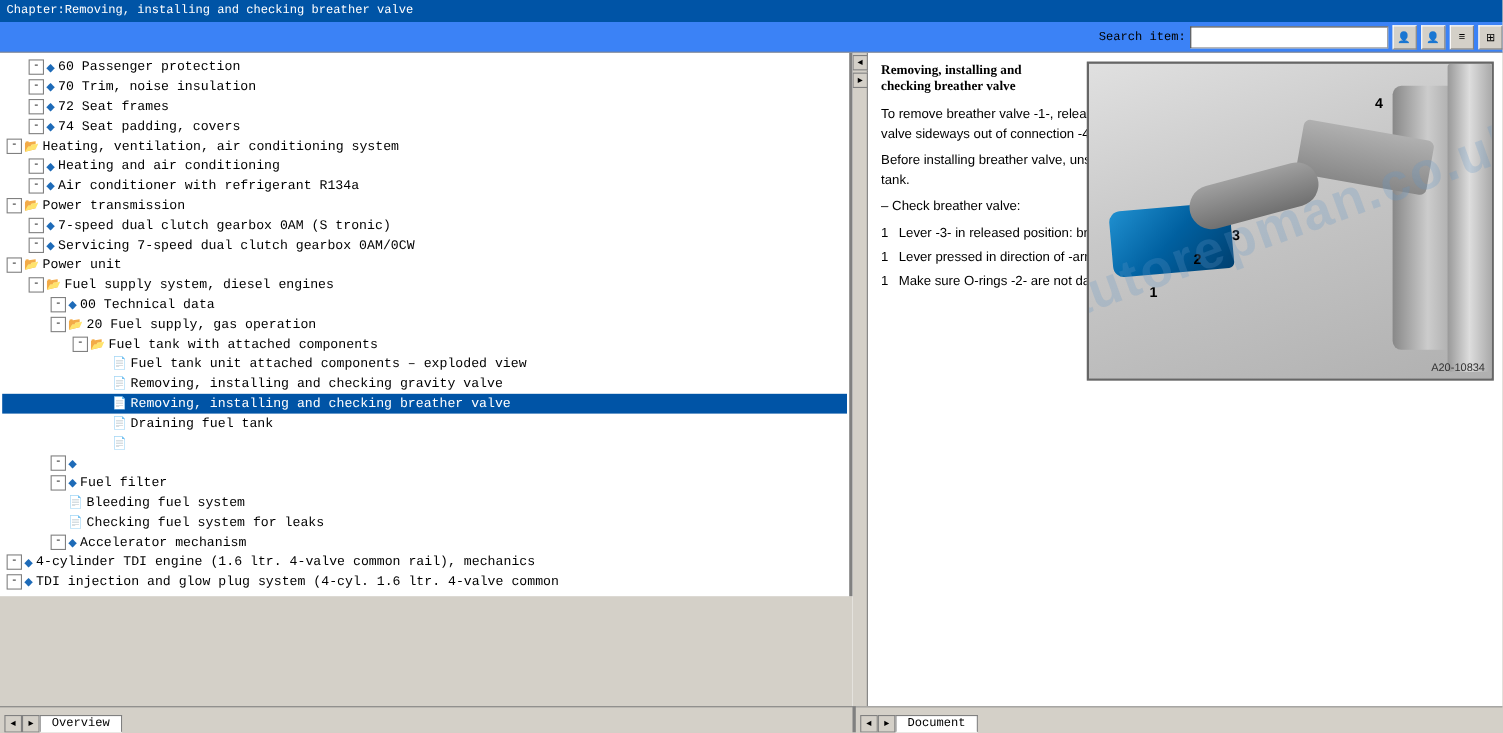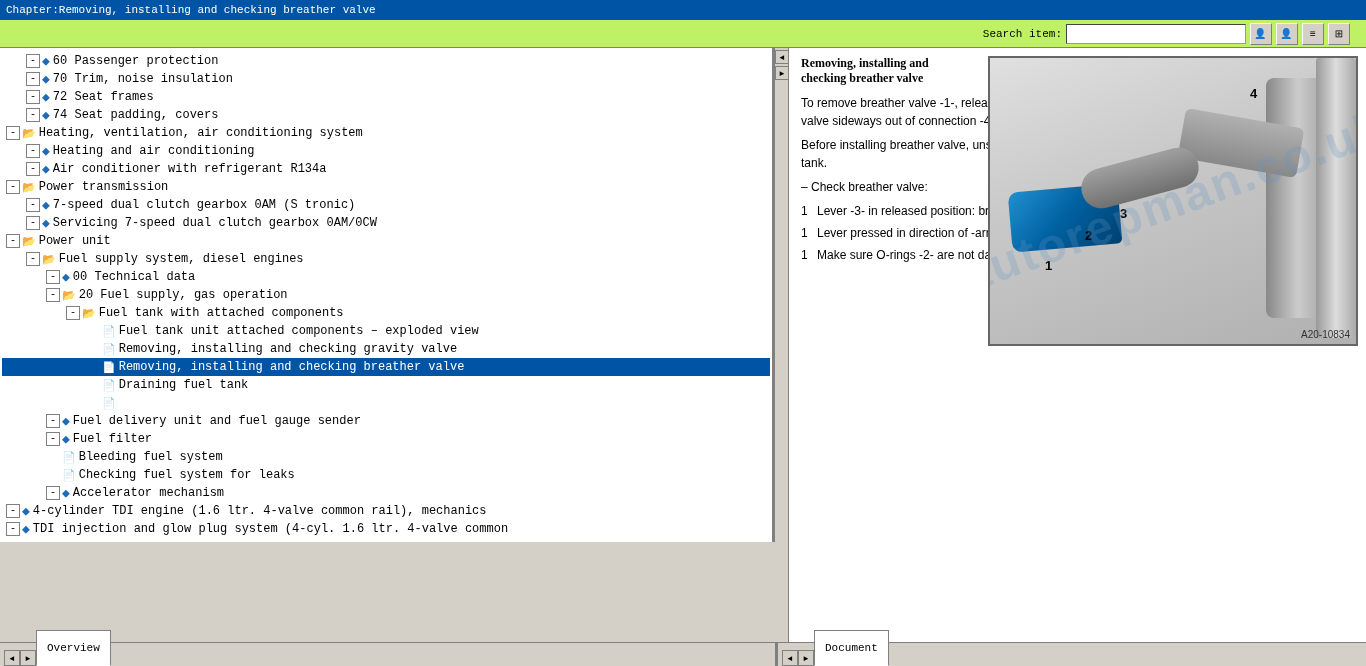--- a/index.html
+++ b/index.html
@@ -11,26 +11,26 @@
       color: white;
       padding: 2px 6px;
       font-size: 11px;
       height: 20px;
       display: flex;
       align-items: center;
     }
 
     
     .toolbar {
-      background: #bef264;
+      background: #3b82f6;
       border-bottom: 1px solid #808080;
       height: 28px;
       display: flex;
       align-items: center;
-      padding: 2px 16px;
+      padding: 2px 0;
       gap: 4px;
     }
     .search-box {
       border: 1px inset #999;
       background: white;
       height: 20px;
       width: 180px;
       font-size: 11px;
       padding: 1px 3px;
     }
@@ -245,21 +245,21 @@
       align-items: flex-end;
     }
 
     .tab {
       background: #d4d0c8;
       border: 1px solid #808080;
       border-bottom: none;
       padding: 2px 10px;
       font-size: 11px;
       cursor: pointer;
-      height: 36px;
+      height: 16px;
       display: flex;
       align-items: center;
     }
     .tab.active {
       background: white;
       border-bottom: 1px solid white;
     }
 
     .bottom-left {
       width: 775px;
@@ -405,21 +405,20 @@
             <span class="item-icon">📄</span>
             <span>Draining fuel tank</span>
           </div>
           <div class="tree-item" style="padding-left: 84px;">
             <span style="display:inline-block; width:14px; margin-right:2px;"></span>
             <span class="item-icon">📄</span>
           </div>
           <div class="tree-item" style="padding-left: 44px;">
             <span class="expand-icon">-</span>
             <span class="item-icon blue-diamond">◆</span>
-            <span>Fuel delivery unit and fuel gauge sender</span>
           </div>
           <div class="tree-item" style="padding-left: 44px;">
             <span class="expand-icon">-</span>
             <span class="item-icon blue-diamond">◆</span>
             <span>Fuel filter</span>
           </div>
           <div class="tree-item" style="padding-left: 44px;">
             <span style="display:inline-block; width:14px; margin-right:2px;"></span>
             <span class="item-icon">📄</span>
             <span>Bleeding fuel system</span>

